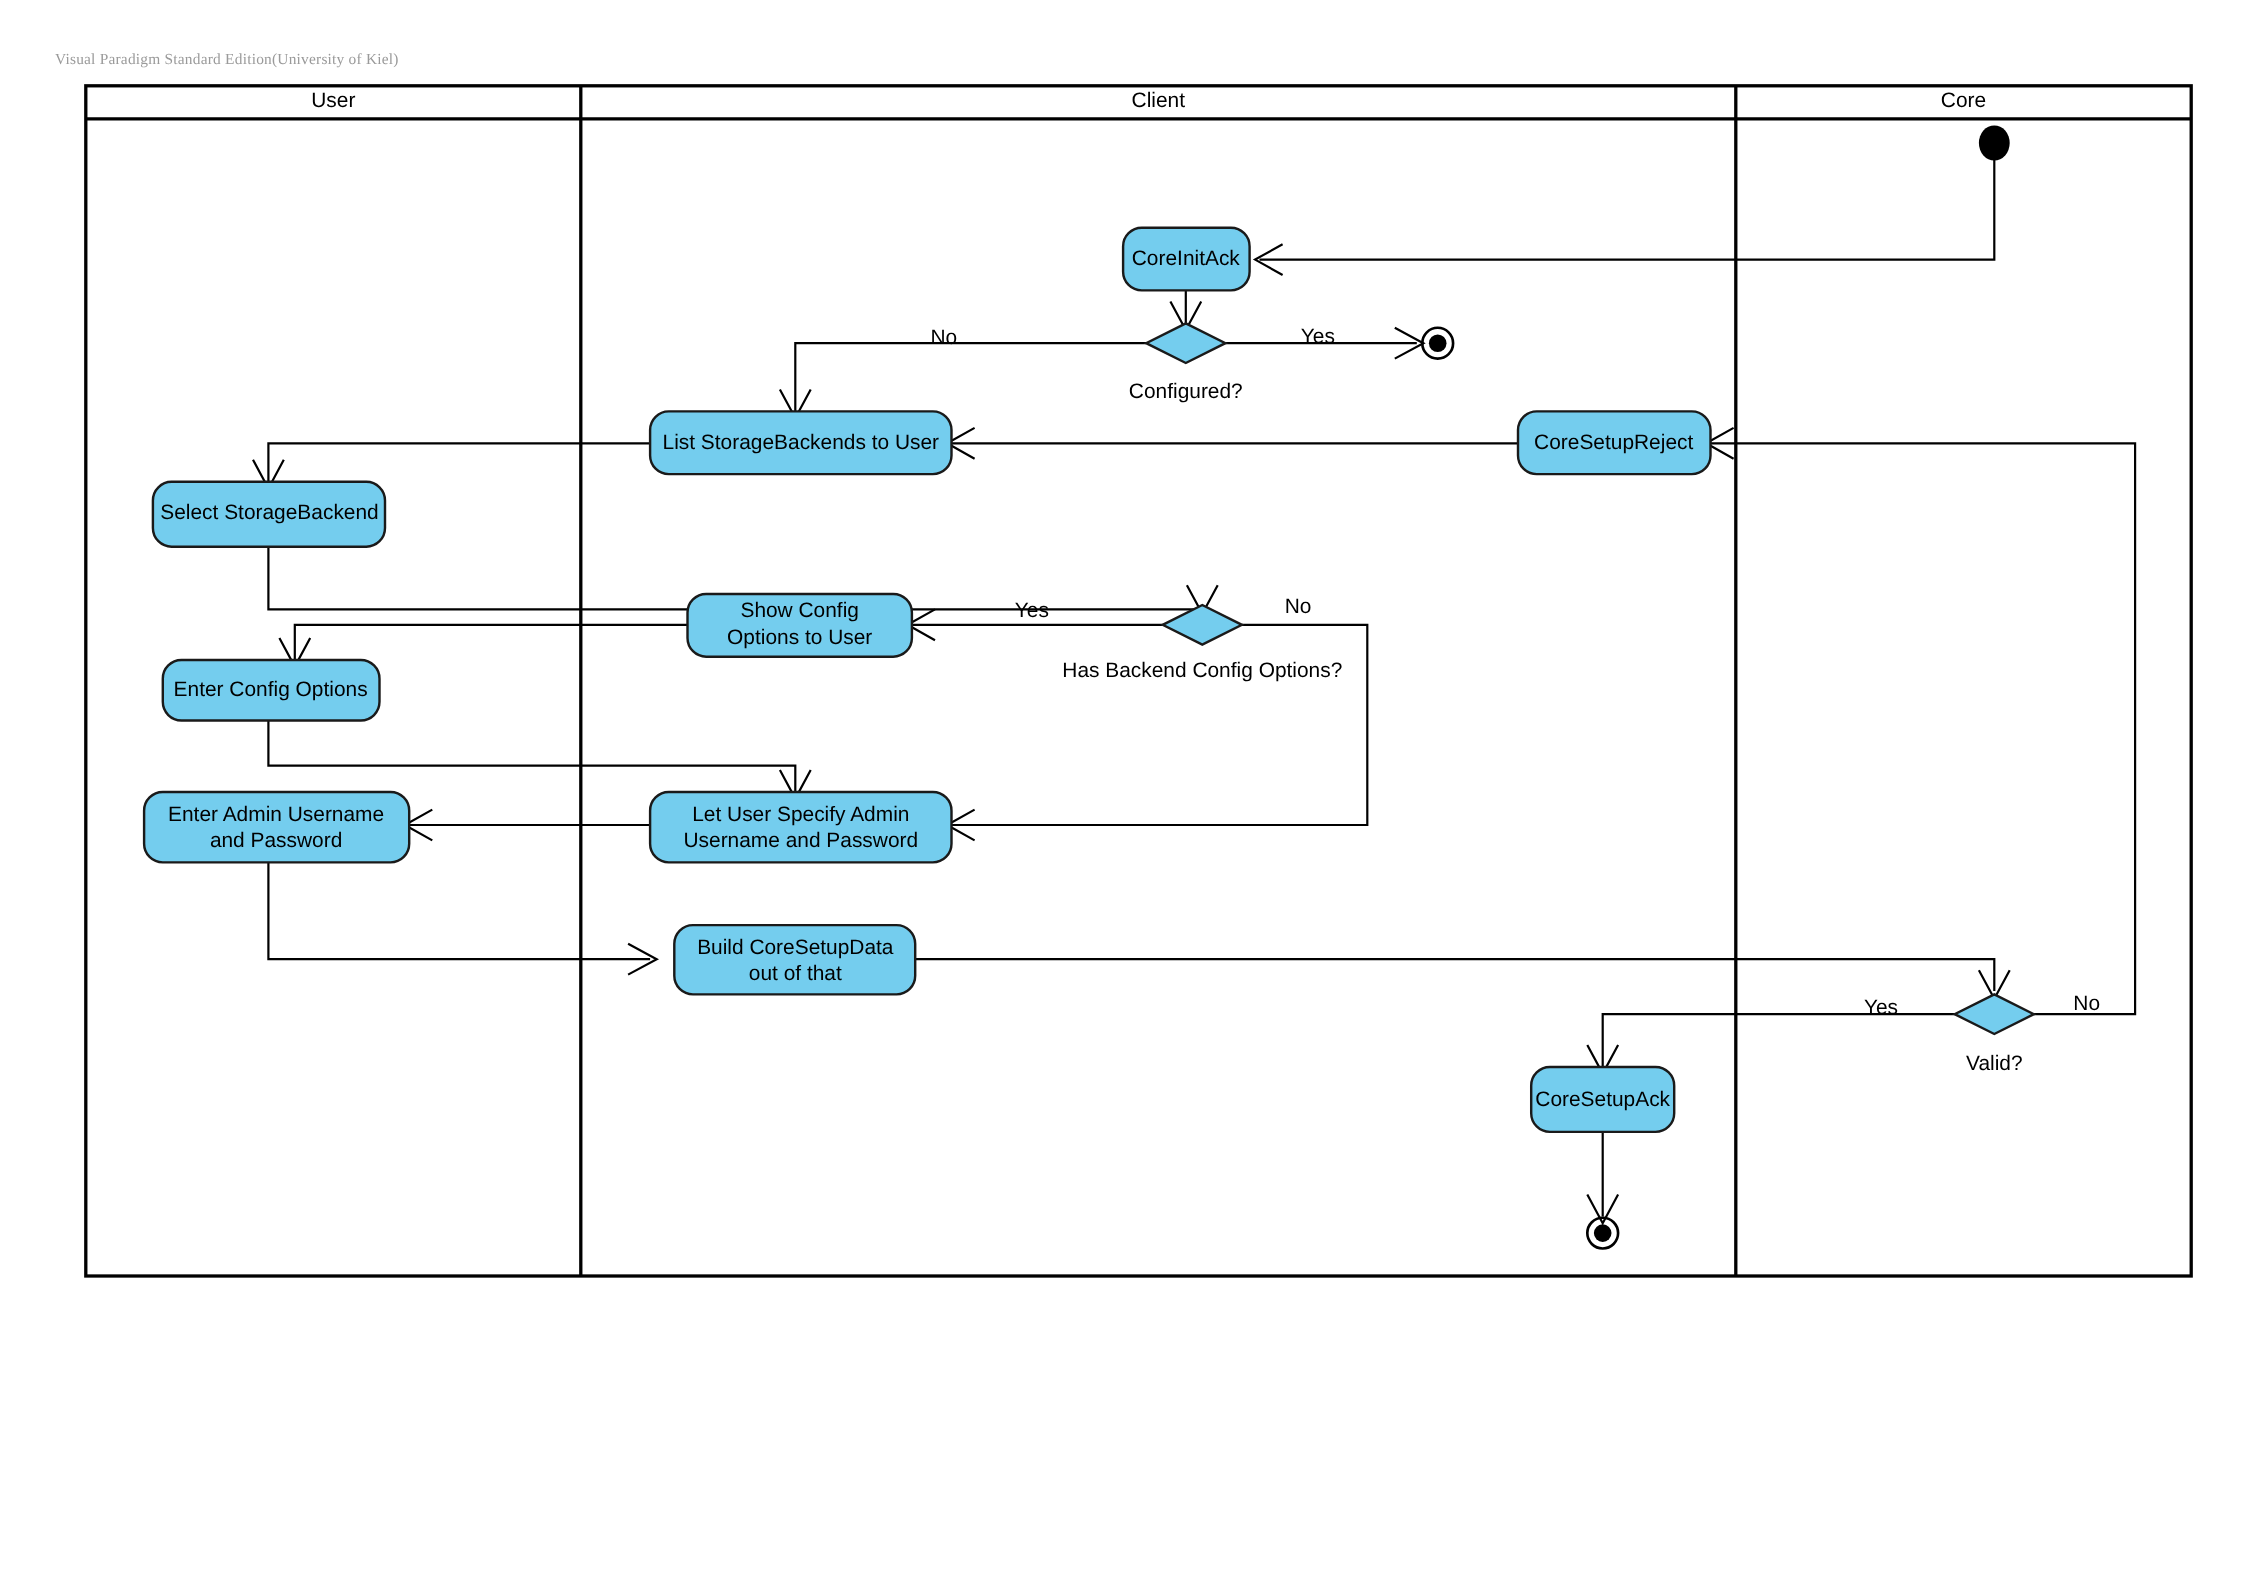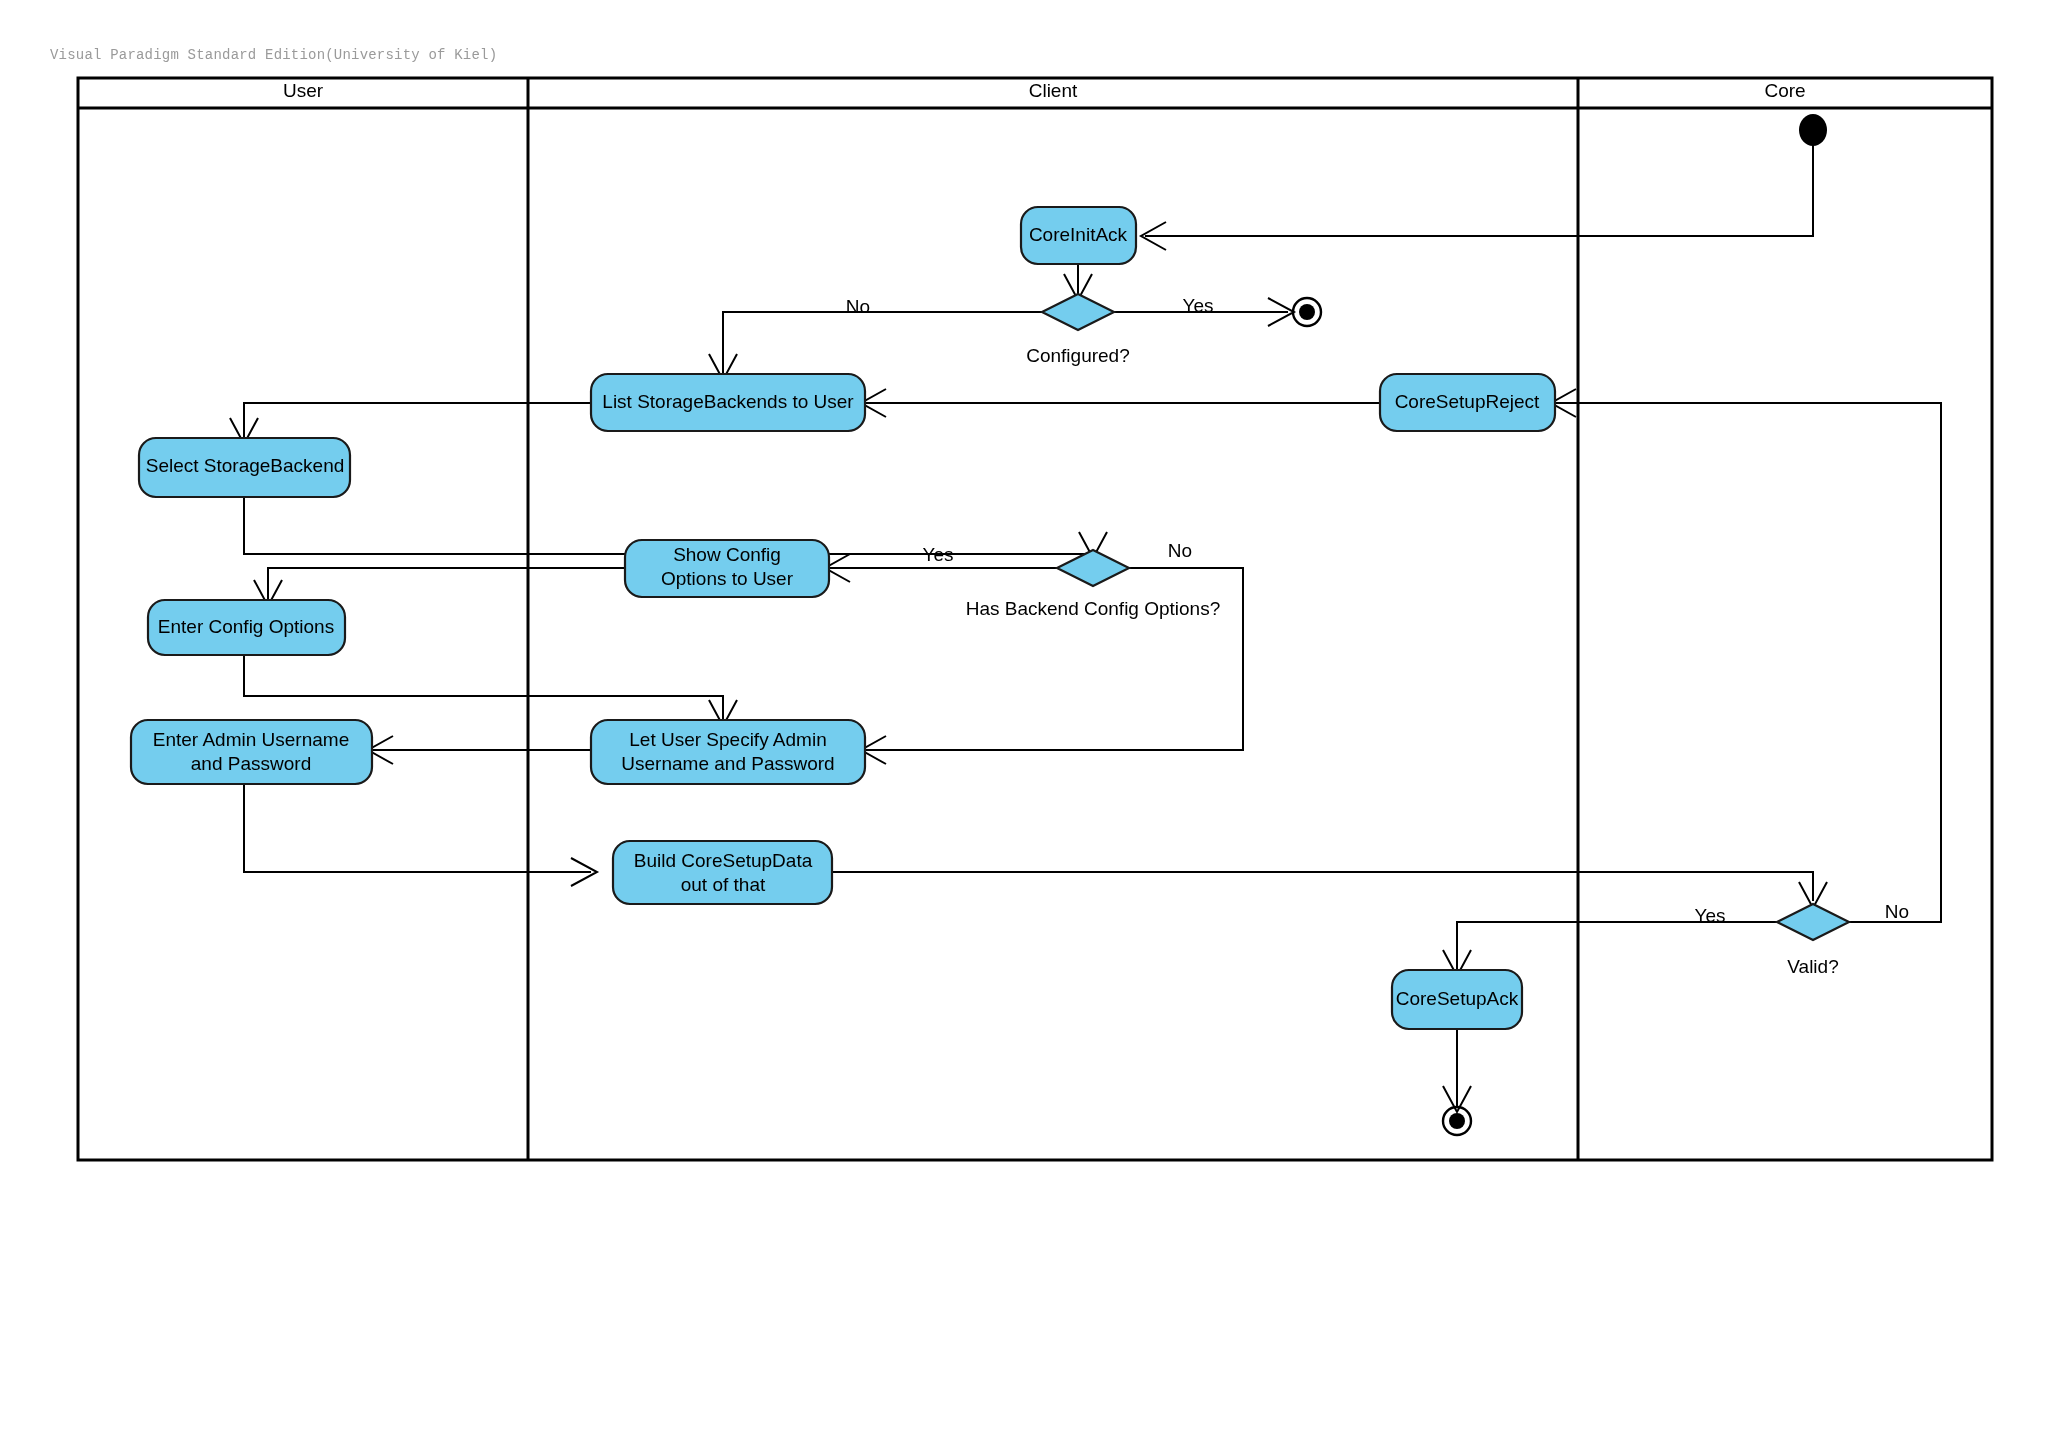--- a/index.html
+++ b/index.html
@@ -16,21 +16,21 @@
   #canvas {
     position: relative;
     width: 2046px;
     height: 1446px;
     background: #ffffff;
   }
   #watermark {
     position: absolute;
     left: 50px;
     top: 47px;
-    font-family: Liberation Mono, monospace;
+    font-family: Liberation Serif, serif;
     font-size: 14px;
     color: #9a9a9a;
     letter-spacing: 0.2px;
     white-space: nowrap;
   }
   svg#diagram {
     position: absolute;
     left: 0;
     top: 0;
     width: 2046px;

